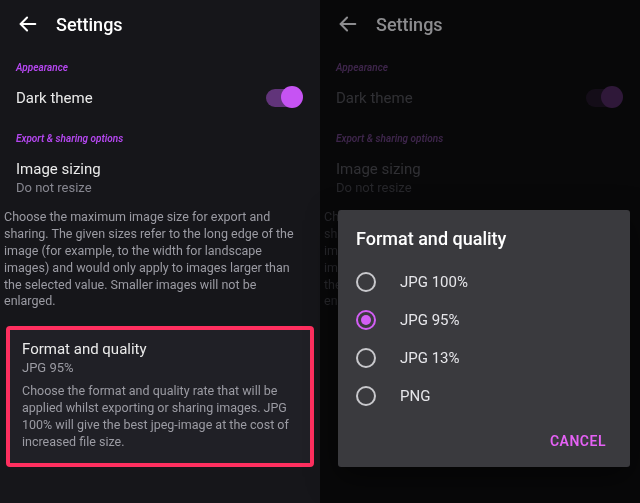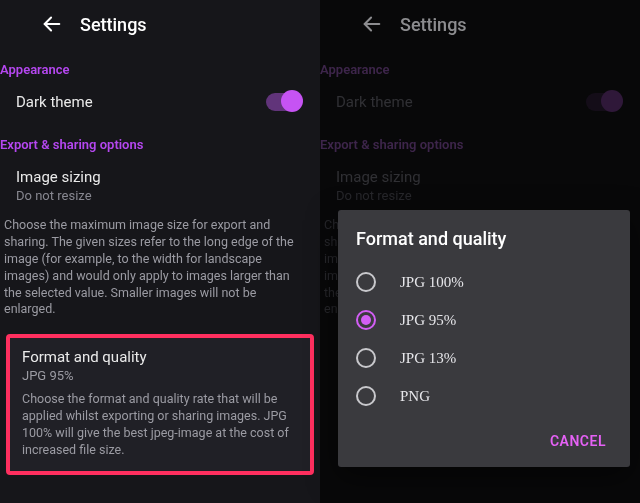--- a/index.html
+++ b/index.html
@@ -13,39 +13,39 @@
   }
   .pane { width: 320px; height: 503px; position: relative; }
   .pane-left { background: #16161a; }
   .pane-right { background: #0d0d0f; }
 
   .header {
     display: flex;
     align-items: center;
     height: 48px;
     padding: 0 8px;
-    margin-left: 24px;
   }
   .back-btn {
     width: 40px; height: 40px;
     display: flex; align-items: center; justify-content: center;
     color: #fff;
   }
   .header-title {
     font-size: 18px;
     font-weight: 500;
     color: #fff;
     margin-left: 8px;
   }
 
   .section-header {
     color: #b547f0;
-    font-size: 13px;
+    font-size: 10px;
     font-weight: 600;
-    padding: 14px 16px 6px 0;
+    padding: 14px 16px 6px 16px;
+    font-style: italic;
   }
 
   .row {
     padding: 10px 20px 12px 16px;
     display: flex;
     align-items: center;
   }
   .row-label {
     color: #eaeaea;
     font-size: 15px;
@@ -118,21 +118,20 @@
   .dialog-title {
     color: #fff;
     font-size: 18px;
     font-weight: 500;
     margin-bottom: 14px;
   }
   .radio-row {
     display: flex;
     align-items: center;
     padding: 9px 0;
-    font-family: Liberation Serif, serif;
   }
   .radio {
     width: 20px; height: 20px;
     border: 2px solid #c8c8cc;
     border-radius: 50%;
     margin-right: 24px;
     position: relative;
     flex: 0 0 auto;
   }
   .radio.sel { border-color: #d25ef5; }

